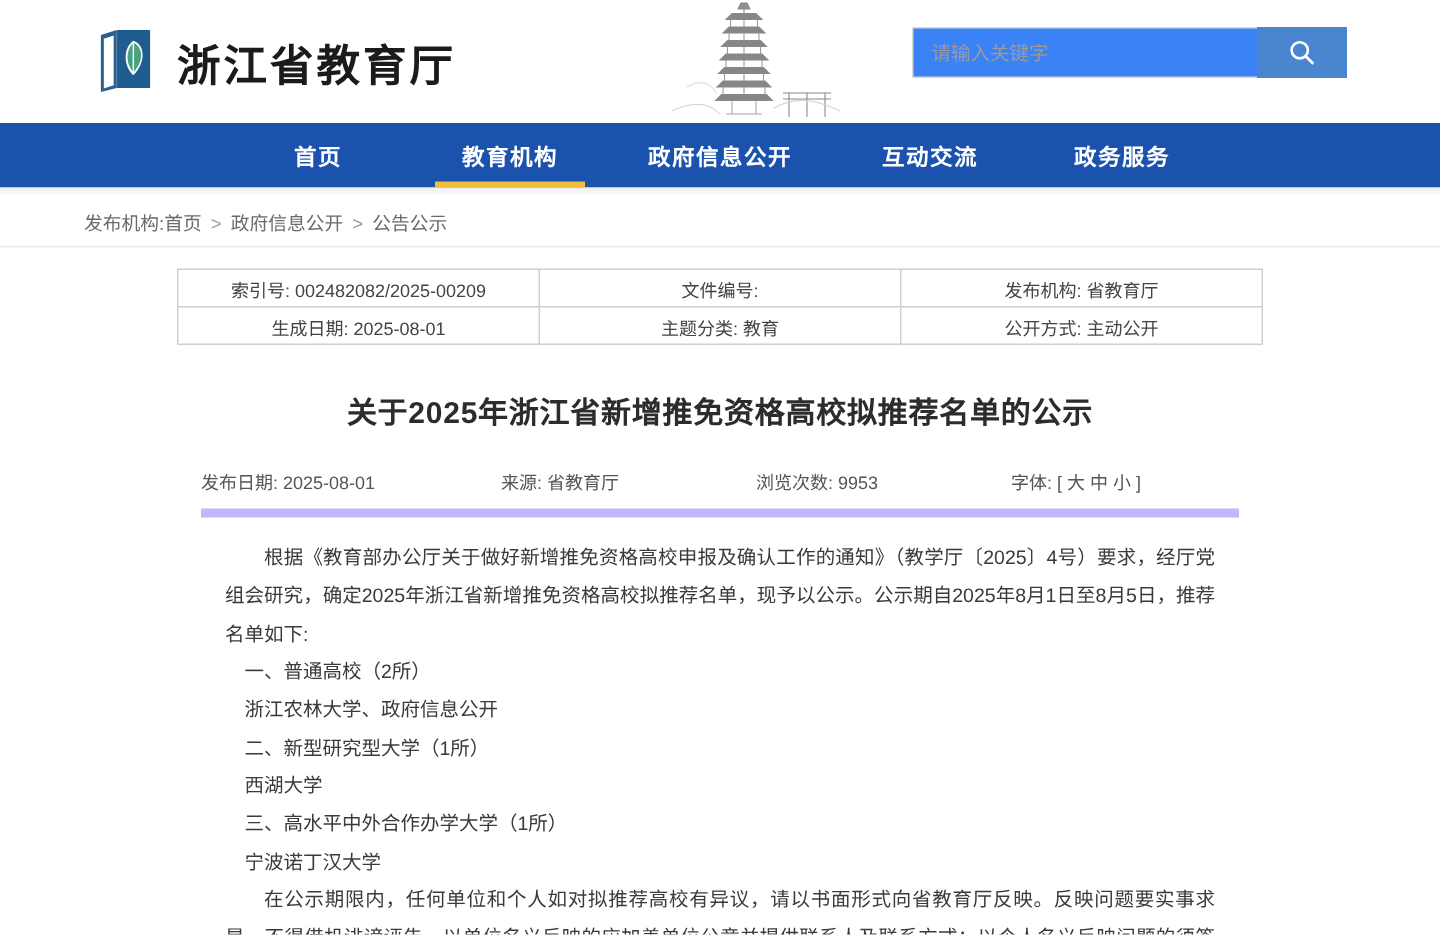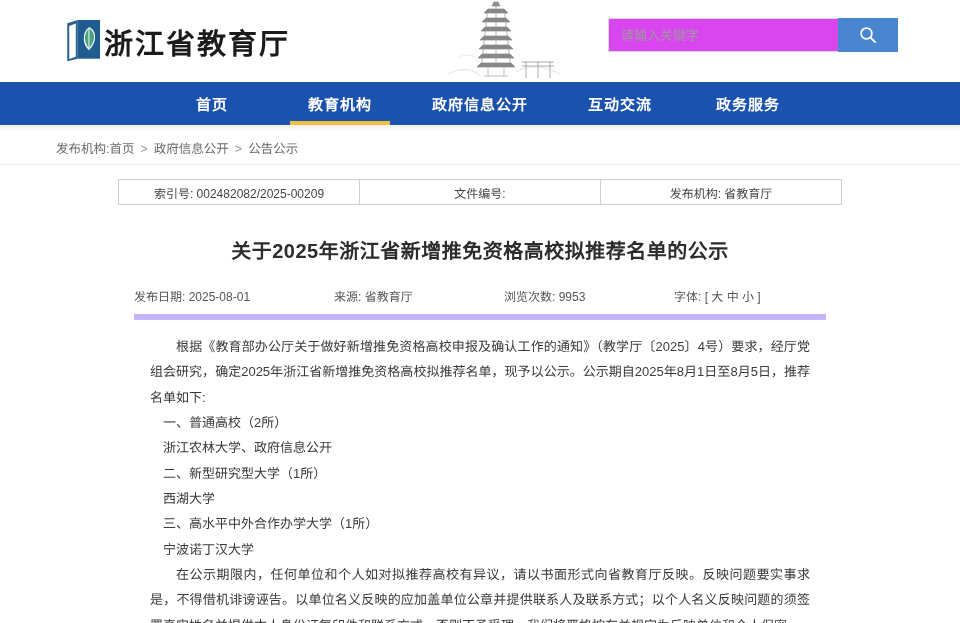--- a/index.html
+++ b/index.html
@@ -24,20 +24,21 @@
     height: 82px;
     background: #ffffff;
     display: flex;
     align-items: center;
   }
 
   .brand {
     display: flex;
     align-items: center;
     margin-left: 62px;
+    gap: 14px;
   }
 
   .brand-logo {
     width: 42px;
     height: 44px;
     flex: 0 0 auto;
     display: block;
   }
 
   .brand-title {
@@ -66,21 +67,21 @@
     display: flex;
     align-items: stretch;
     height: 34px;
     width: 290px;
   }
 
   .search-input {
     flex: 1 1 auto;
     border: 1px solid #d8d8d8;
     border-right: none;
-    background: #d946ef;
+    background: #3b82f6;
     padding: 16px 12px;
     font-size: 13px;
     color: #333;
     outline: none;
     font-family: "Liberation Sans", "DejaVu Sans", sans-serif;
   }
   .search-input::placeholder { color: #9b9b9b; }
 
   .search-button {
     width: 60px;
@@ -289,20 +290,25 @@
 
 <main class="article-wrap">
 
   <table class="meta-table">
     <tbody>
       <tr>
         <td>索引号: 002482082/2025-00209</td>
         <td>文件编号:</td>
         <td>发布机构: 省教育厅</td>
       </tr>
+      <tr>
+        <td>生成日期: 2025-08-01</td>
+        <td>主题分类: 教育</td>
+        <td>公开方式: 主动公开</td>
+      </tr>
     </tbody>
   </table>
 
   <h1 class="article-title">关于2025年浙江省新增推免资格高校拟推荐名单的公示</h1>
 
   <div class="info-bar">
     <span class="info-cell">发布日期: 2025-08-01</span>
     <span class="info-cell">来源: 省教育厅</span>
     <span class="info-cell">浏览次数: 9953</span>
     <span class="info-cell">

